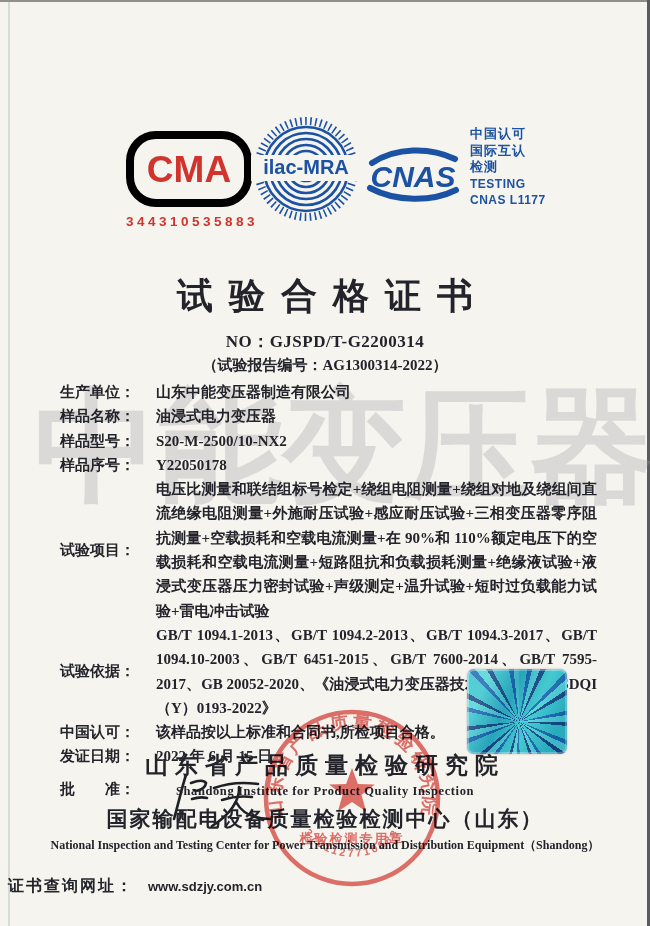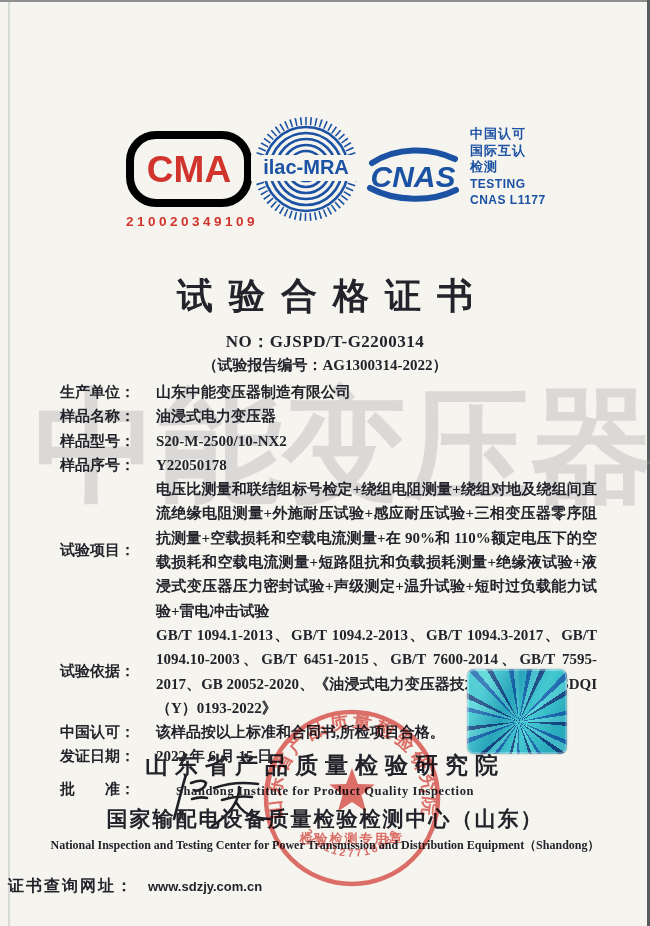--- a/index.html
+++ b/index.html
@@ -109,21 +109,21 @@
 
 <div class="page">
   <div class="edge-top"></div>
   <div class="edge-right"></div>
   <div class="edge-left"></div>
 
   <div class="watermark">中能变压器</div>
 
   <div class="hdr cma-block">
     <div class="cma-shape">CMA</div>
-    <div class="cma-number">210020349109</div>
+    <div class="cma-number">344310535883</div>
   </div>
 
   <div class="hdr ilac-block">
     <svg width="110" height="110" viewBox="0 0 110 110">
       <circle cx="55" cy="55" r="48" fill="none" stroke="#1b52a4" stroke-width="8" stroke-dasharray="1.6 3.4"></circle>
       <g fill="none" stroke="#1b52a4" stroke-width="2.6">
         <circle cx="55" cy="55" r="42"></circle>
           <circle cx="55" cy="55" r="36"></circle>
         <circle cx="55" cy="55" r="30"></circle>
           <circle cx="55" cy="55" r="24"></circle>

